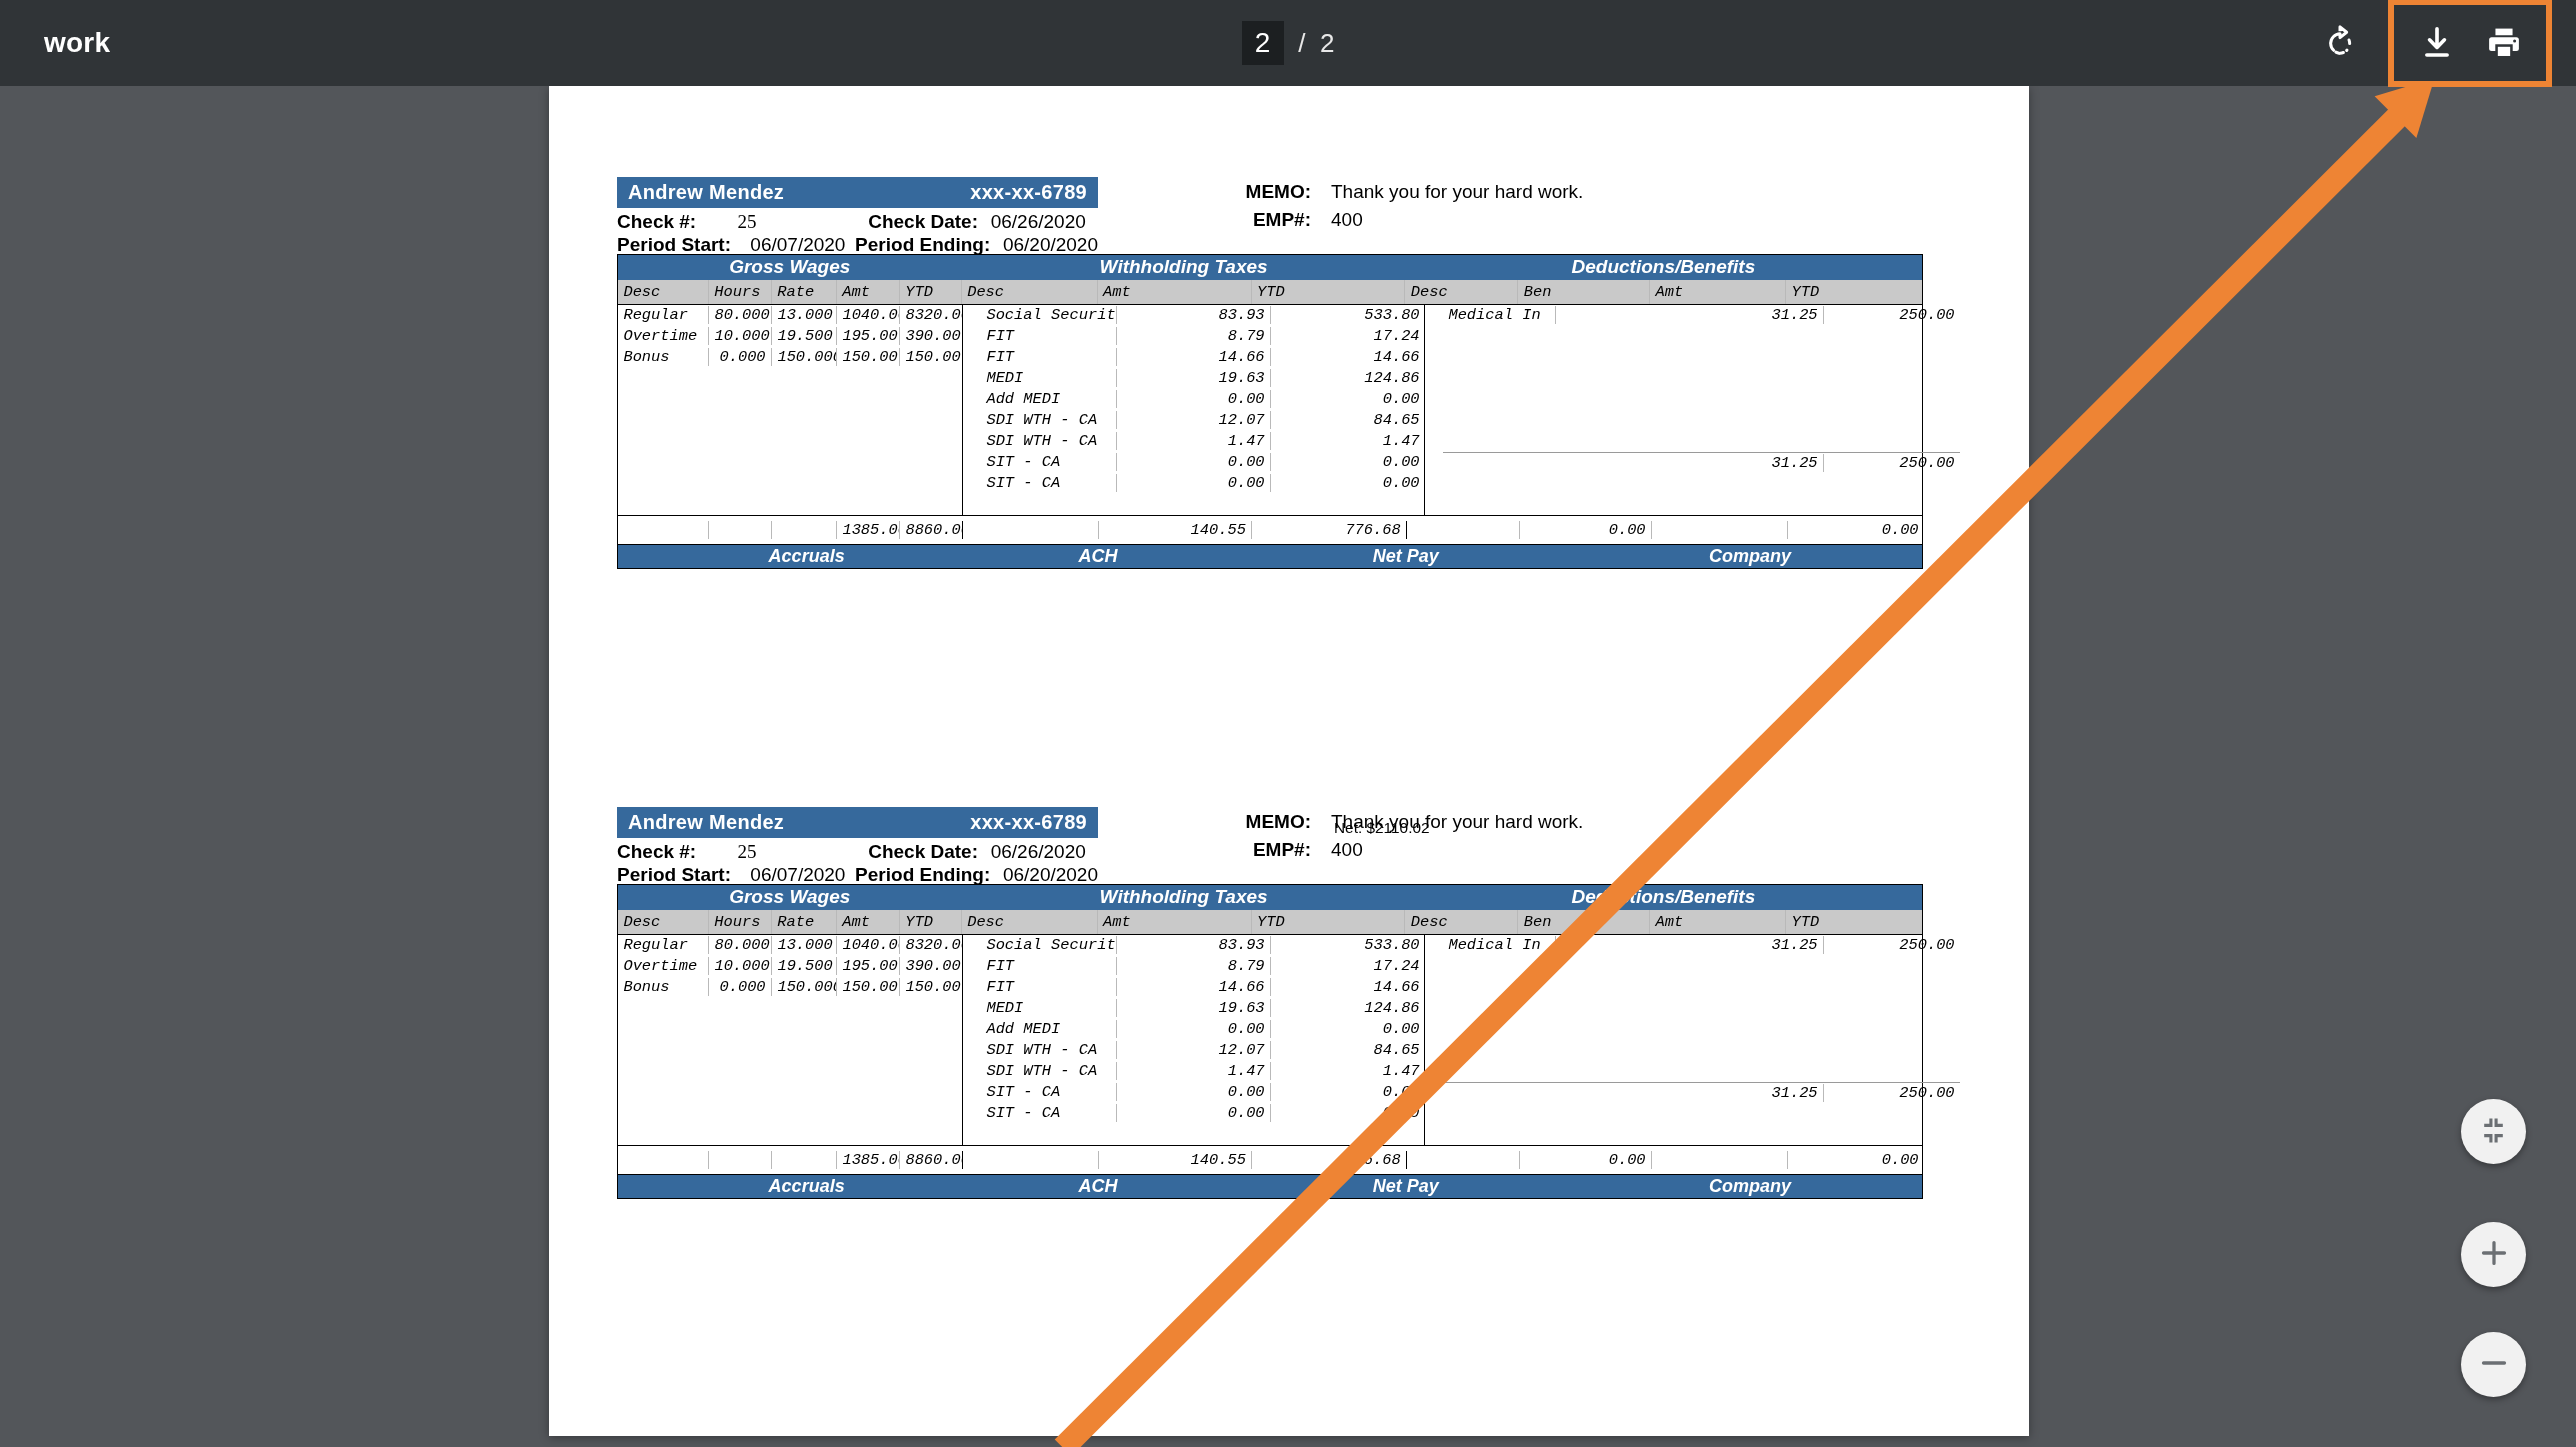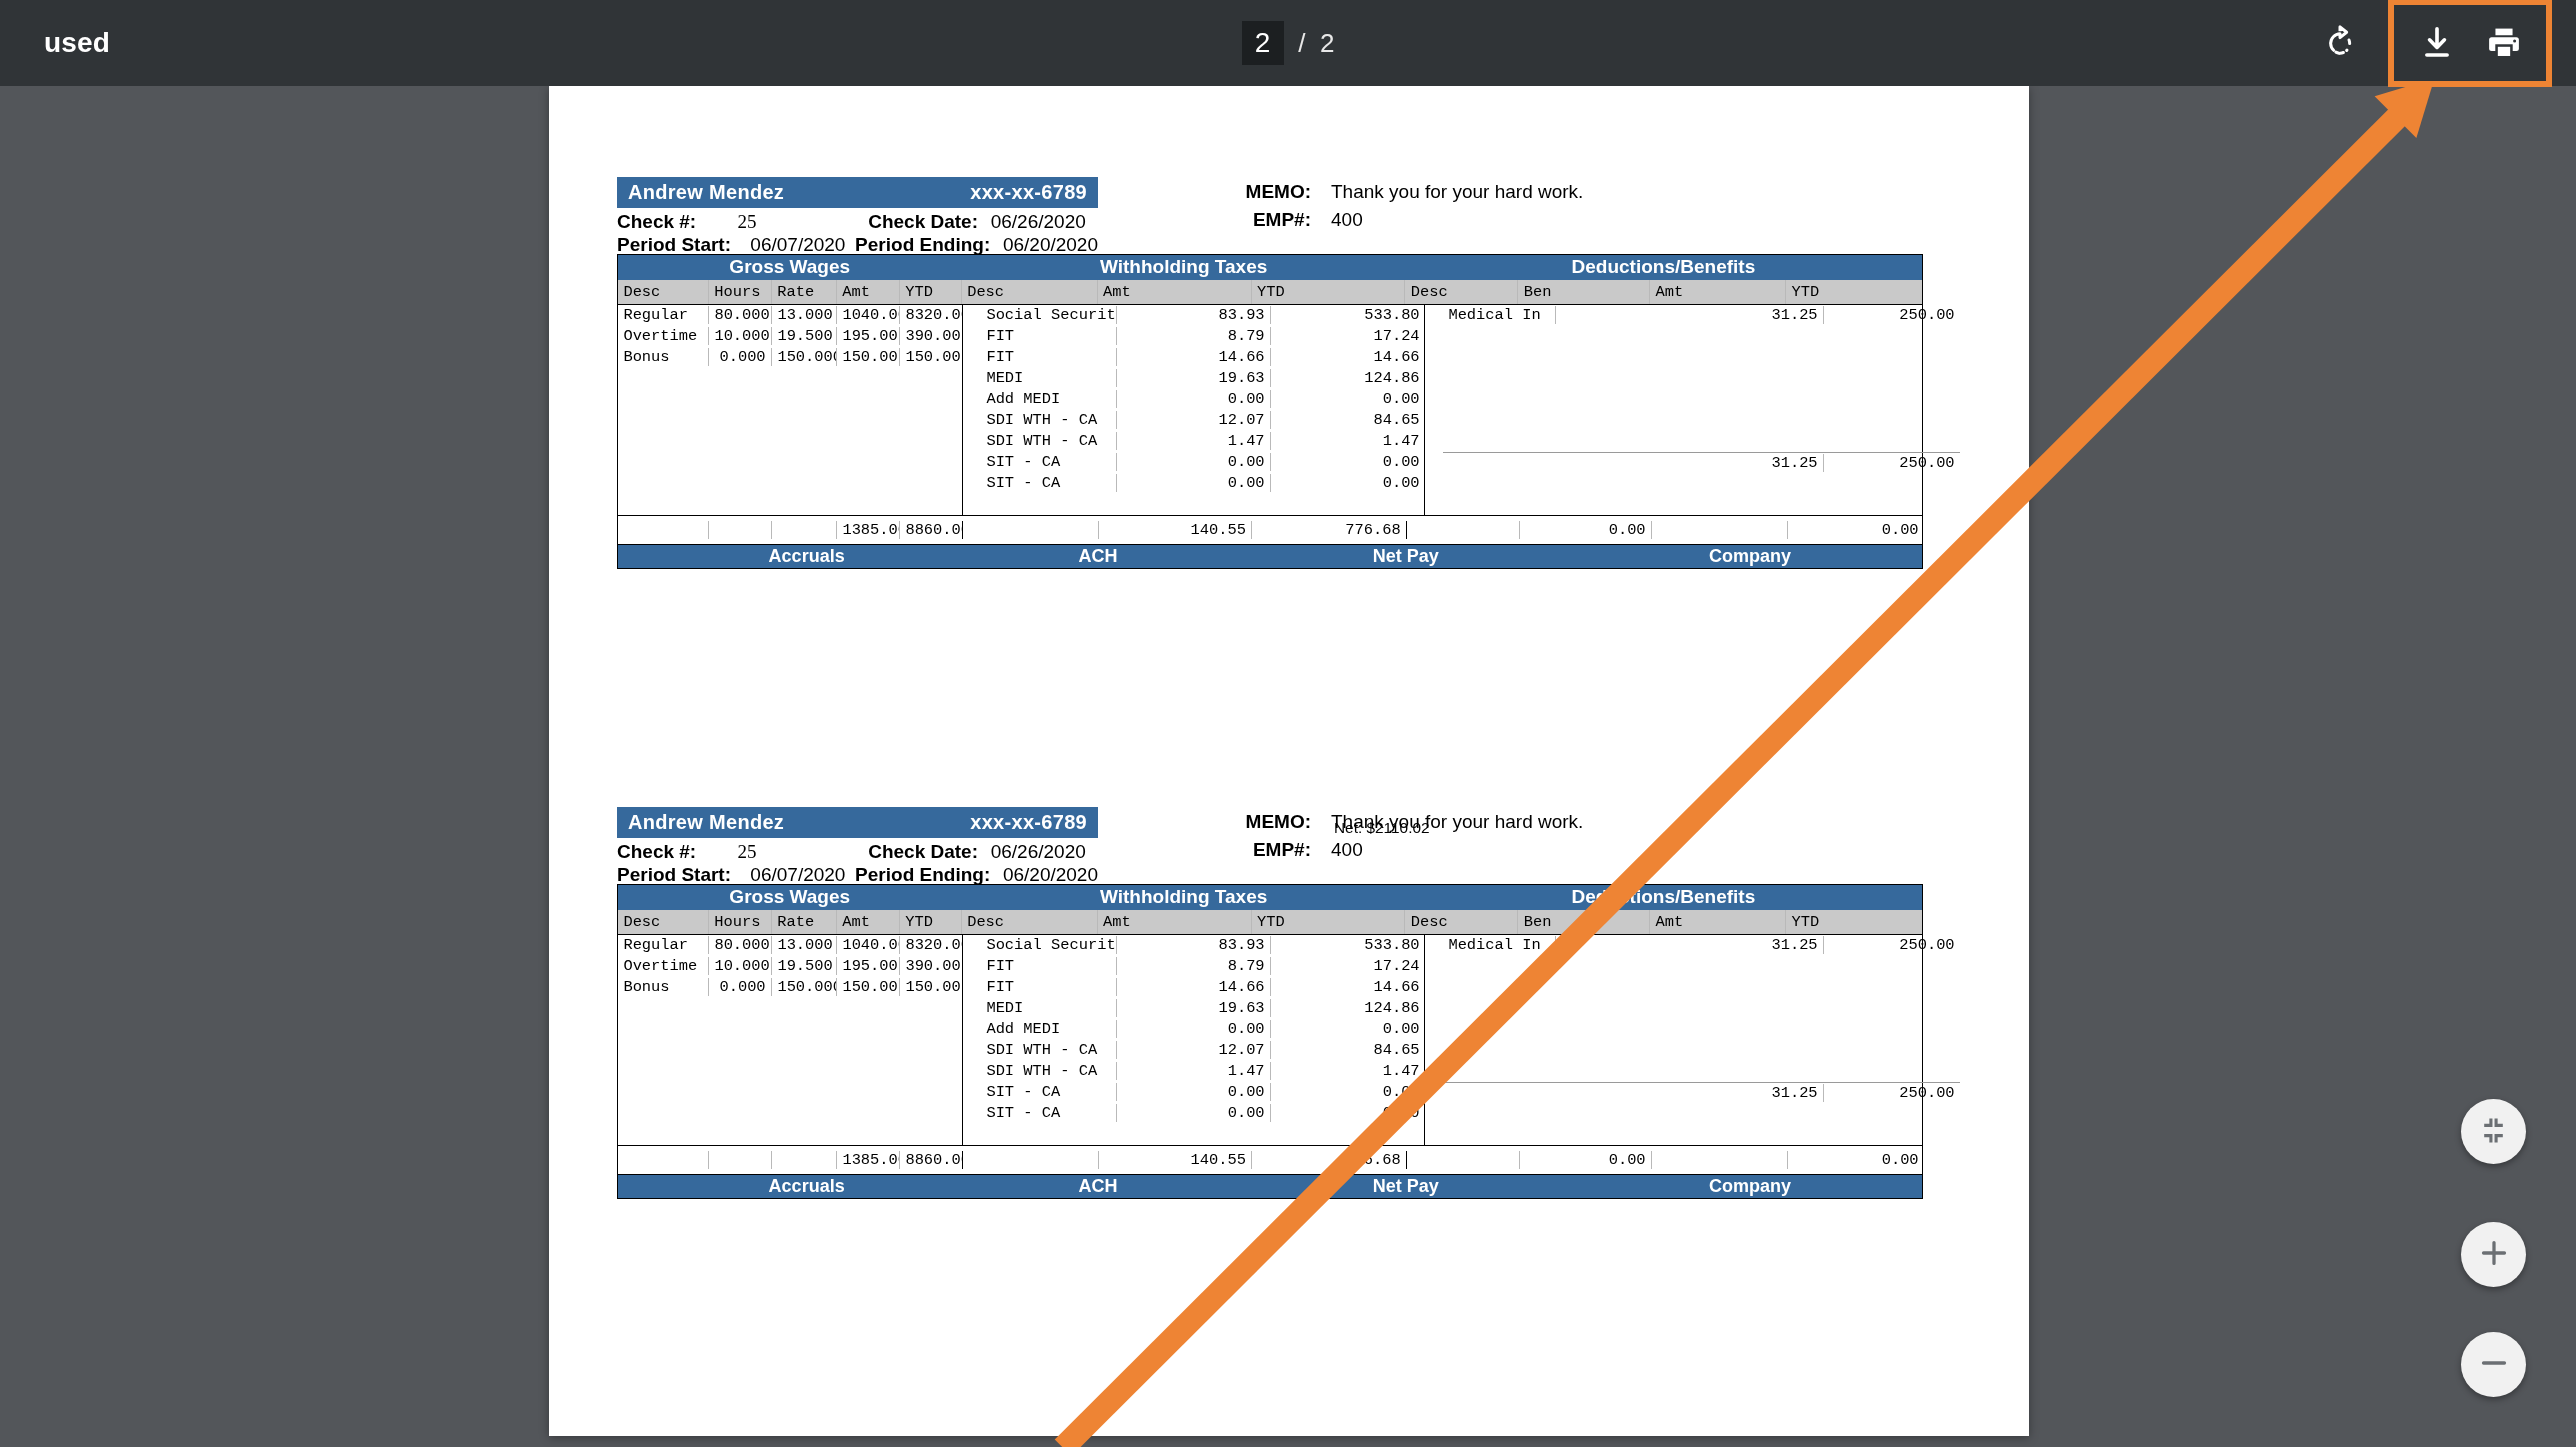--- a/index.html
+++ b/index.html
@@ -118,20 +118,21 @@
   .memo-row { display: flex; align-items: baseline; height: 28px; }
   .memo-row .lbl { font-weight: bold; width: 82px; text-align: right; }
   .memo-row .val { padding-left: 20px; }
 
   
   .tables {
     position: absolute; left: 0; top: 77px;
     width: 1306px;
     border: 1.4px solid #000;
     background: #fff;
+    font-style: italic;
   }
   .band {
     display: flex; background: #36699c;
     height: 24.5px;
   }
   .band > div {
     color: #fff; font-weight: bold; font-size: 19px;
     display: flex; align-items: center; justify-content: center;
     border-right: 1.4px solid #36699c;
   }
@@ -224,21 +225,21 @@
     box-shadow: 0 2.7px 6.3px rgba(0,0,0,.35);
     display: flex; align-items: center; justify-content: center;
     cursor: pointer; border: none;
   }
   #fab-fit { margin-bottom: 12.7px; }
 </style>
 </head>
 <body>
 
 <div id="toolbar">
-  <div id="doc-title">used</div>
+  <div id="doc-title">work</div>
 
   <div id="pager">
     <div id="page-current">2</div>
     <span class="sep">/</span>
     <span id="page-total">2</span>
   </div>
 
   <div id="tool-right">
     <div class="tbtn">
       <span>

